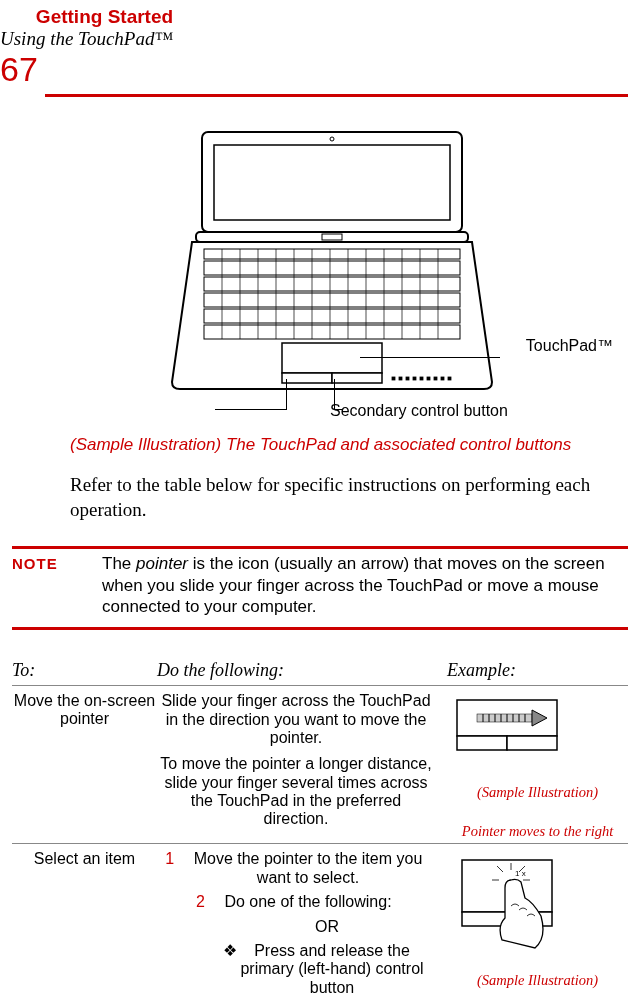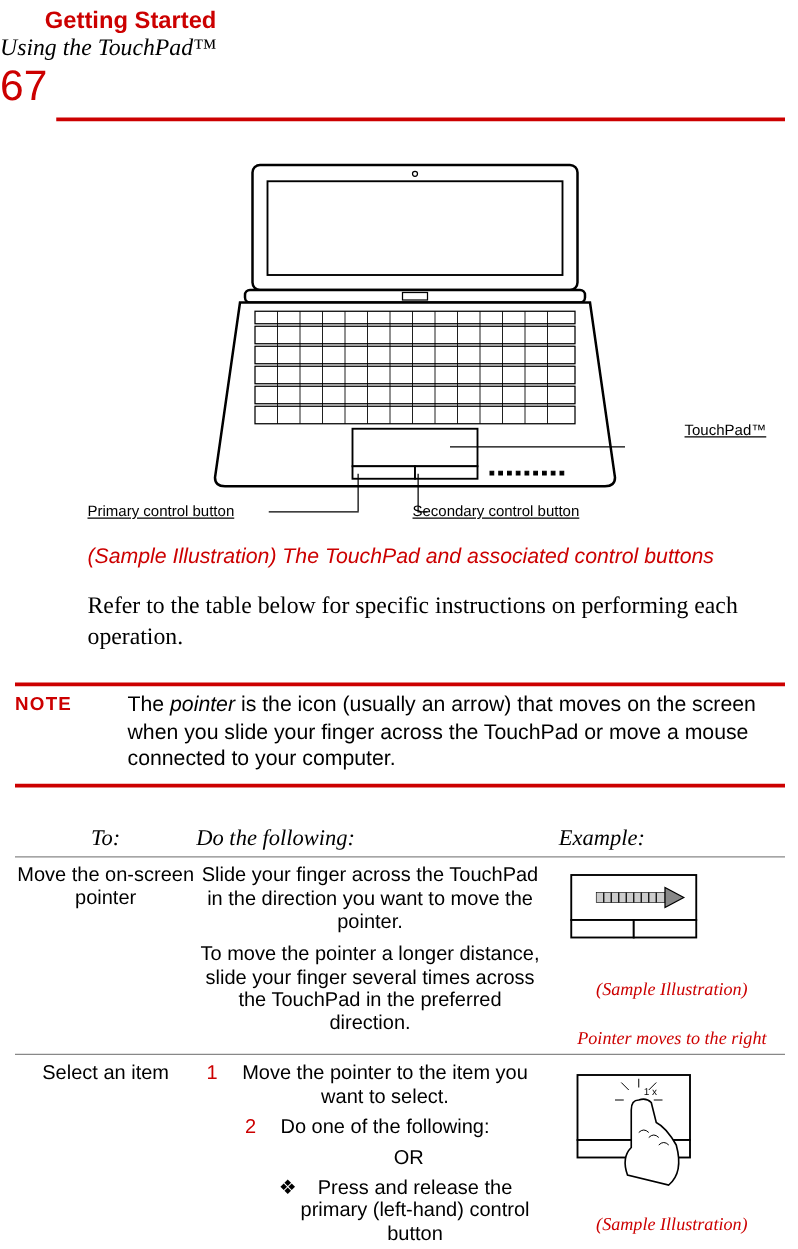--- a/index.html
+++ b/index.html
@@ -47,23 +47,22 @@
       margin: 30px 45px 0 70px;
       position: relative;
       height: 300px;
     }
     .laptop-svg {
       display: block;
       margin: 0 auto;
     }
     .callout {
       position: absolute;
-      font-size: 12px;
+      font-size: 16px;
       font-family: Arial, Helvetica, sans-serif;
-      text-decoration: underline;
     }
     .callout.touchpad { right: -20px; top: 210px; }
     .callout.primary { left: 0; top: 275px; }
     .callout.secondary { left: 260px; top: 275px; }
     .line {
       position: absolute;
       background: #000;
     }
     .fig-caption {
       color: #c00;
@@ -98,21 +97,21 @@
       line-height: 1.25;
     }
     .pointer-em { font-style: italic; }
     .table-hdr {
       display: flex;
       margin: 30px 10px 0 12px;
       font-family: "Times New Roman", serif;
       font-style: italic;
       font-size: 18px;
     }
-    .col-to { width: 145px; flex-shrink: 0; text-align: center; }
+    .col-to { width: 145px; flex-shrink: 0; }
     .col-do { width: 290px; flex-shrink: 0; }
     .col-ex { flex: 1; }
     .table-rule {
       height: 1px;
       background: #888;
       margin: 4px 10px 0 12px;
     }
     .table-row {
       display: flex;
       margin: 6px 10px 0 12px;
@@ -219,21 +218,20 @@
     </g>
   </svg>
 
   <div class="line" style="left:290px; top:230px; width:140px; height:1px;"></div>
   <div class="line" style="left:216px; top:252px; width:1px; height:30px;"></div>
   <div class="line" style="left:145px; top:282px; width:72px; height:1px;"></div>
   <div class="line" style="left:264px; top:252px; width:1px; height:30px;"></div>
   <div class="line" style="left:264px; top:282px; width:8px; height:1px;"></div>
 
   <div class="callout touchpad">TouchPad™</div>
-  <div class="callout primary">Primary control button</div>
   <div class="callout secondary">Secondary control button</div>
 </div>
 
 <div class="fig-caption">(Sample Illustration) The TouchPad and associated control buttons</div>
 
 <div class="body-text">Refer to the table below for specific instructions on performing each operation.</div>
 
 <div class="note-block-top"></div>
 <div class="note-block">
   <div class="note-label">NOTE</div>

